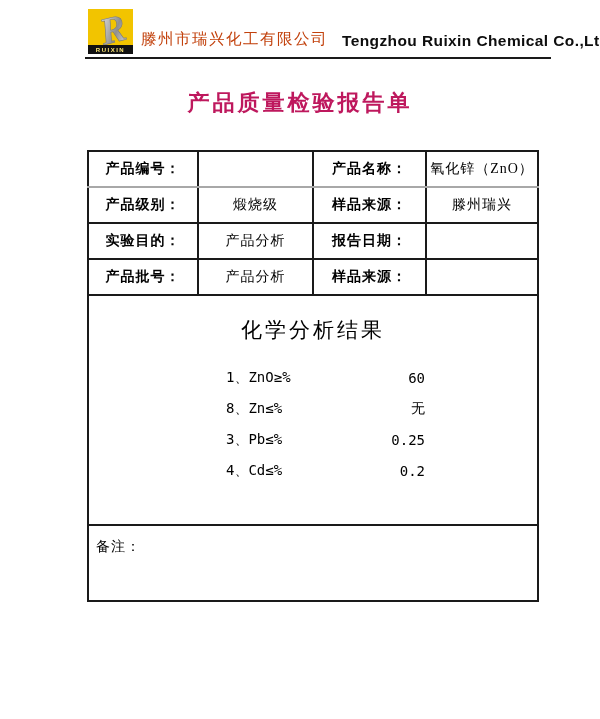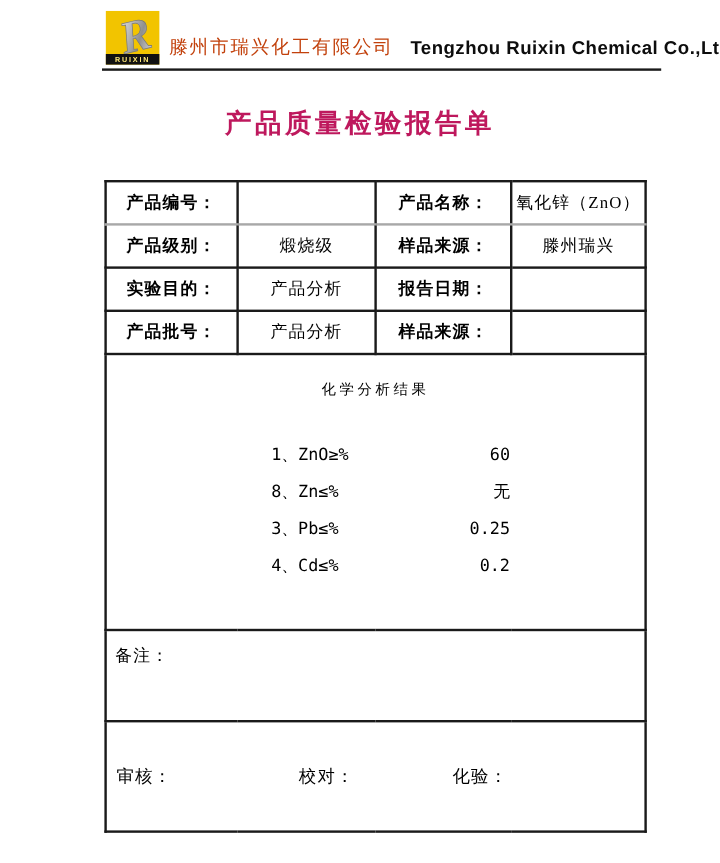--- a/index.html
+++ b/index.html
@@ -94,24 +94,24 @@
     letter-spacing: 1px;
   }
 
   
   tr.r-analysis { height: 230px; }
   td.analysis-cell { vertical-align: top; }
   .an-title {
     margin-top: 20px;
     text-align: center;
     font-family: "Liberation Serif", serif;
-    font-size: 12px;
+    font-size: 21px;
     letter-spacing: 3px;
   }
-  .an-list { margin-top: 30px; }
+  .an-list { margin-top: 18px; }
   .an-item {
     display: flex;
     justify-content: space-between;
     align-items: center;
     height: 31px;
     margin-left: 137px;
     margin-right: 112px;
     font-family: "DejaVu Sans Mono", monospace;
     font-size: 14px;
   }
@@ -234,23 +234,16 @@
         </div>
       </td>
     </tr>
 
     <tr class="r-remarks">
       <td class="remarks-cell" colspan="4">
         <span class="remarks-label">备注：</span>
       </td>
     </tr>
 
-    <tr class="r-sign">
-      <td class="sign-cell" colspan="4">
-        <span class="sign-label sign-review">审核：</span>
-        <span class="sign-label sign-proof">校对：</span>
-        <span class="sign-label sign-test">化验：</span>
-      </td>
-    </tr>
   </tbody>
     </table>
 
 </div>
 
 </body></html>

